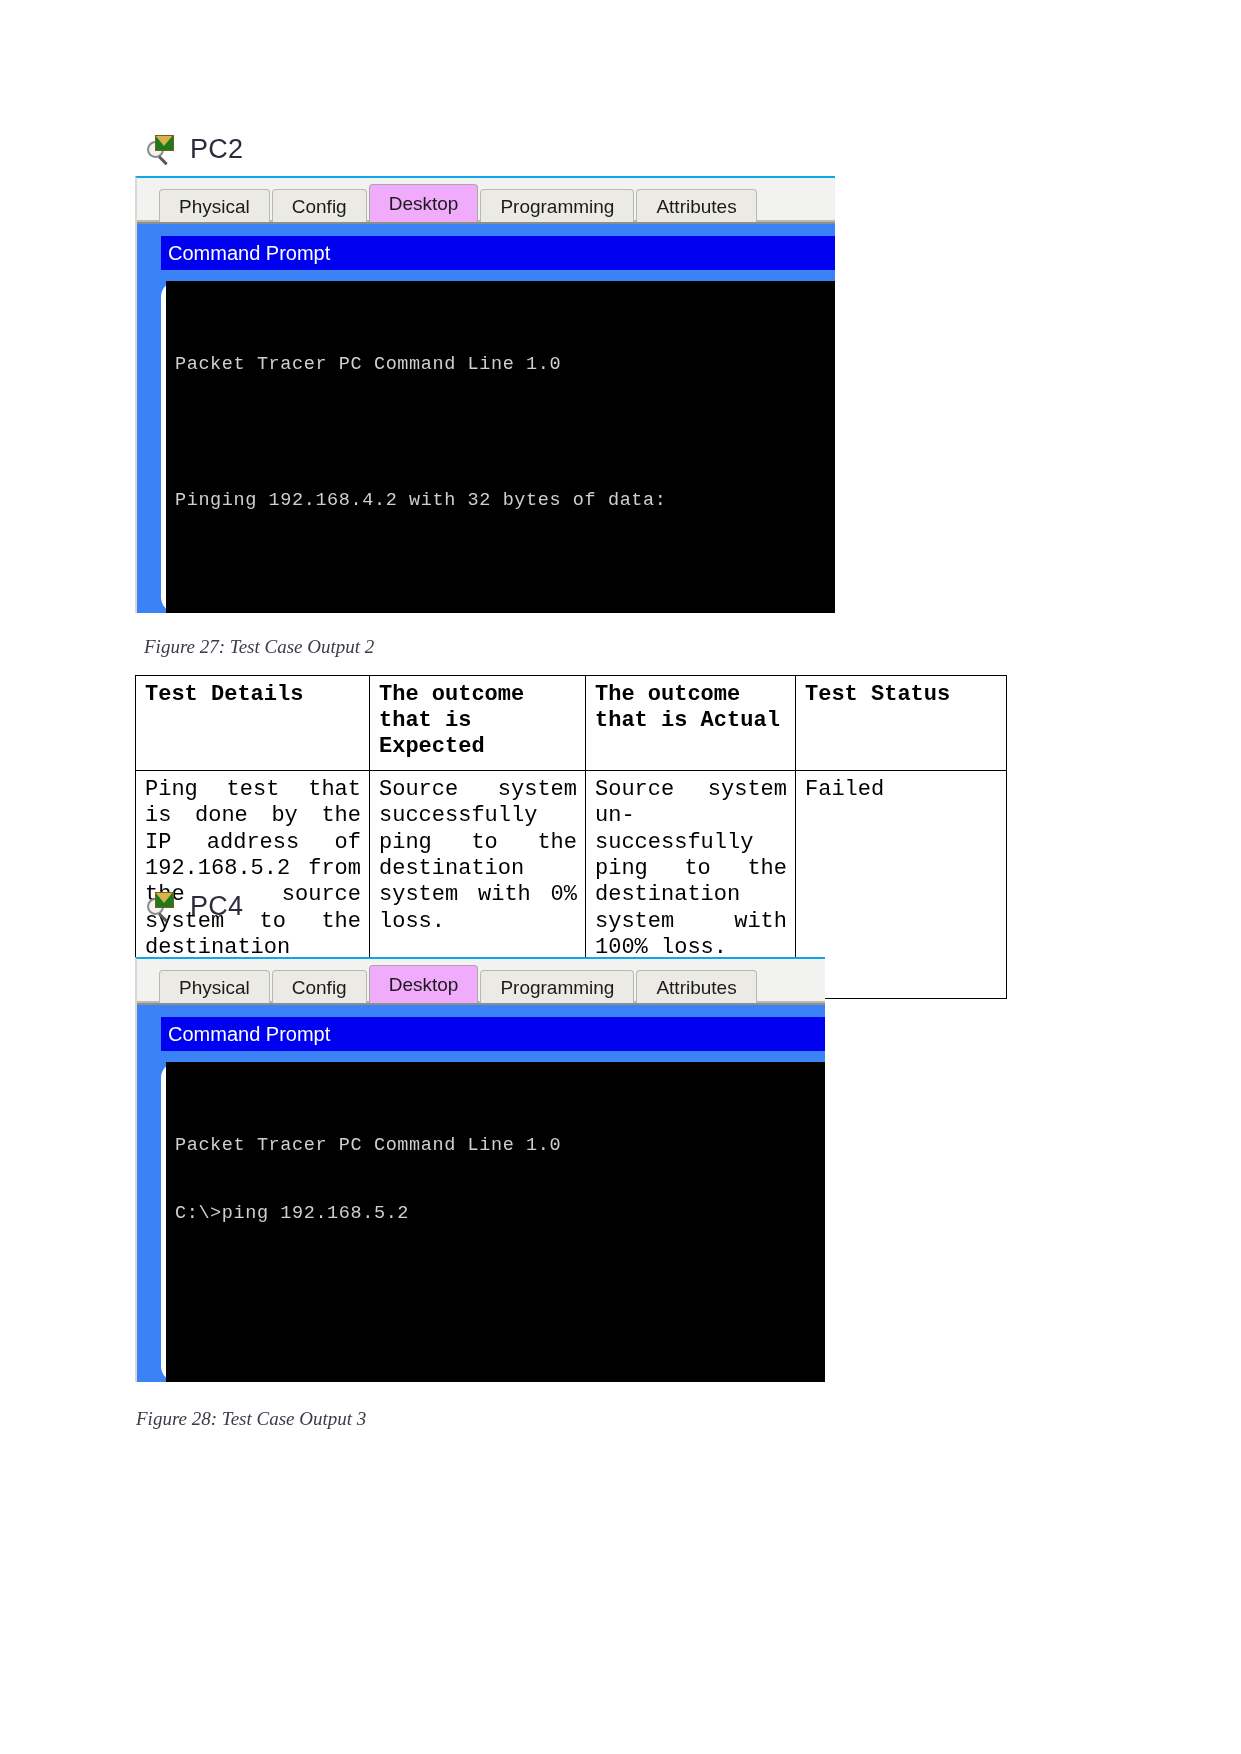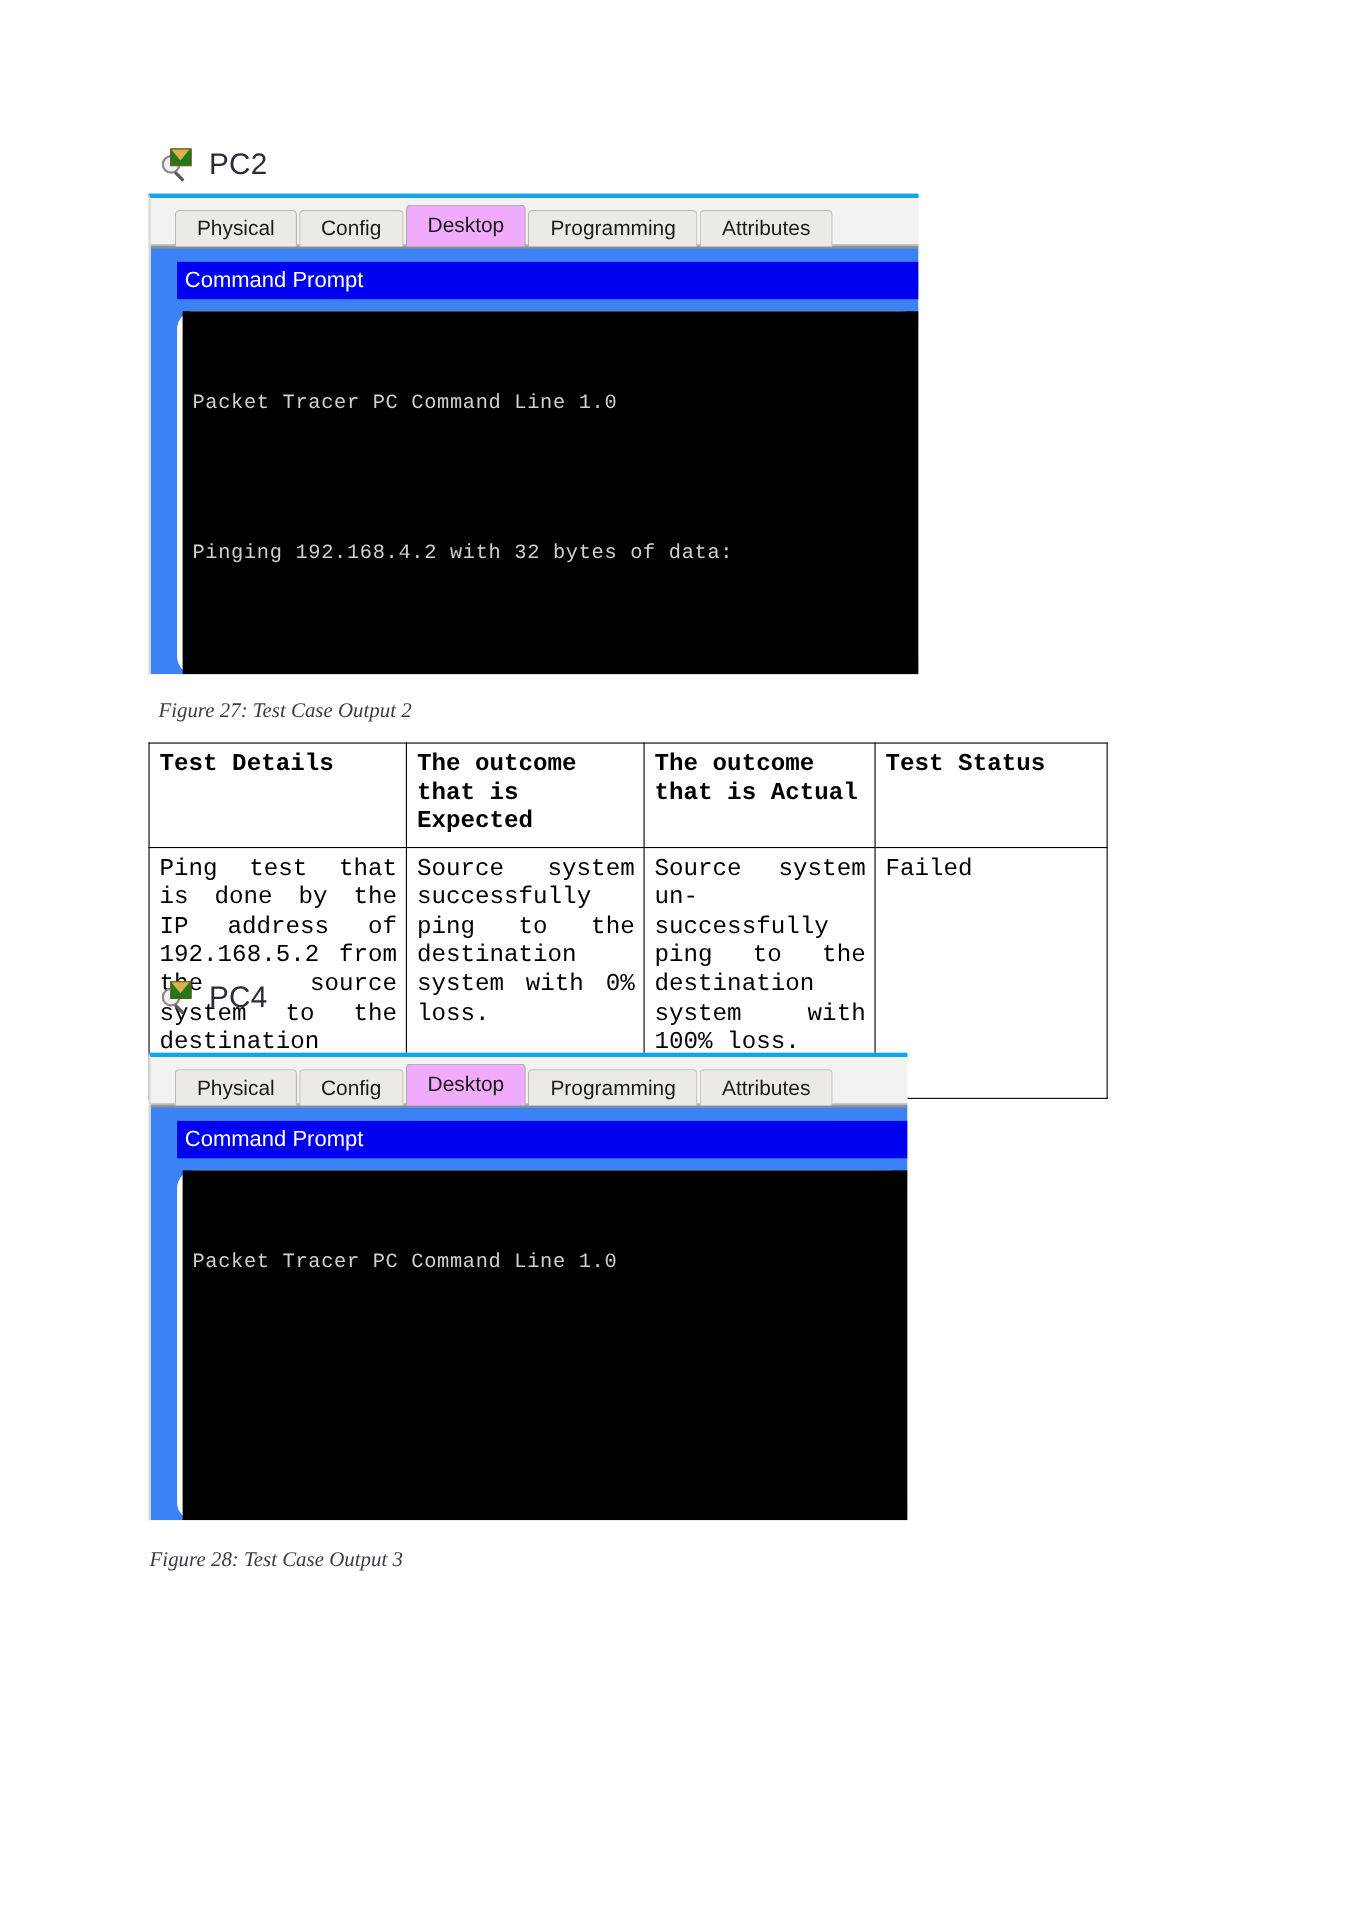--- a/index.html
+++ b/index.html
@@ -92,21 +92,21 @@
     font-size: 27px;
     color: #2b2b3c;
     letter-spacing: 0.2px;
   }
 
   
   .pt-window {
     position: absolute;
     background: #f0f0ee;
     border-left: 2px solid #d9d9d4;
-    border-top: 4px solid #0ea5e9;
+    border-top: 2px solid #0ea5e9;
     box-sizing: border-box;
     overflow: hidden;
   }
   .tab-strip {
     position: relative;
     height: 44px;
     background: #f2f2f0;
     padding-left: 22px;
     display: flex;
     align-items: flex-end;
@@ -326,20 +326,21 @@
       <div class="tab">Programming</div>
       <div class="tab">Attributes</div>
       <div class="tab-filler"></div>
     </div>
 
     <div class="window-body">
       <div class="app-titlebar">Command Prompt</div>
       <div class="terminal-wrap">
         <div class="terminal">
           <div class="line">Packet Tracer PC Command Line 1.0</div>
+          <div class="line">C:\&gt;ping 192.168.5.2</div>
           <div class="blank"></div>
           
           
           
           
           
           
           
           
         </div>

